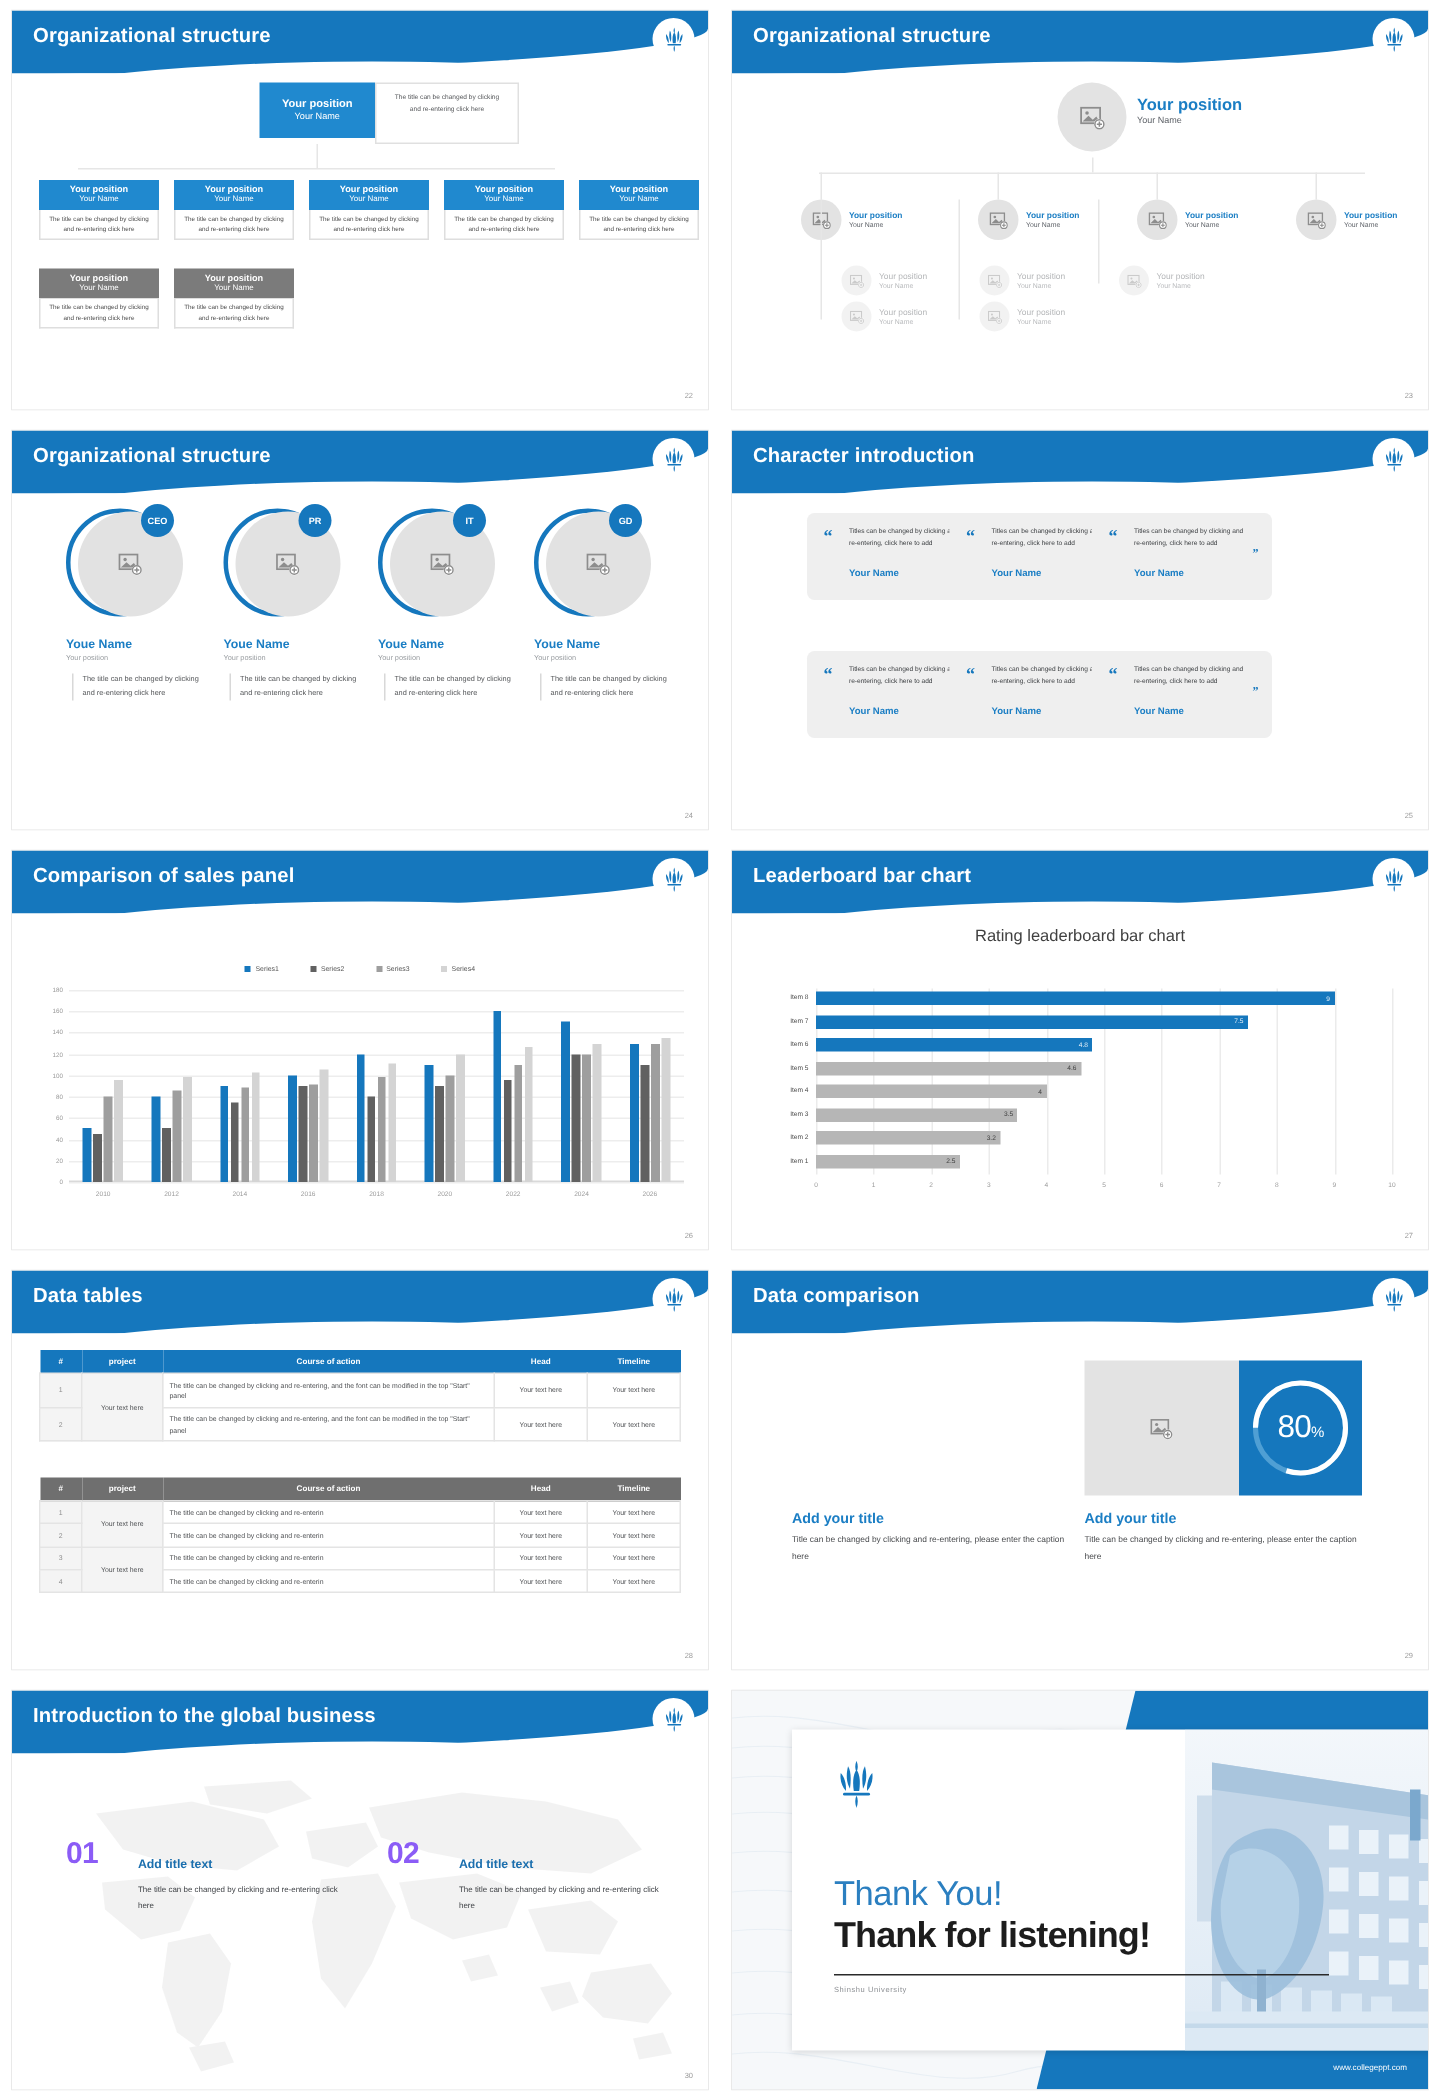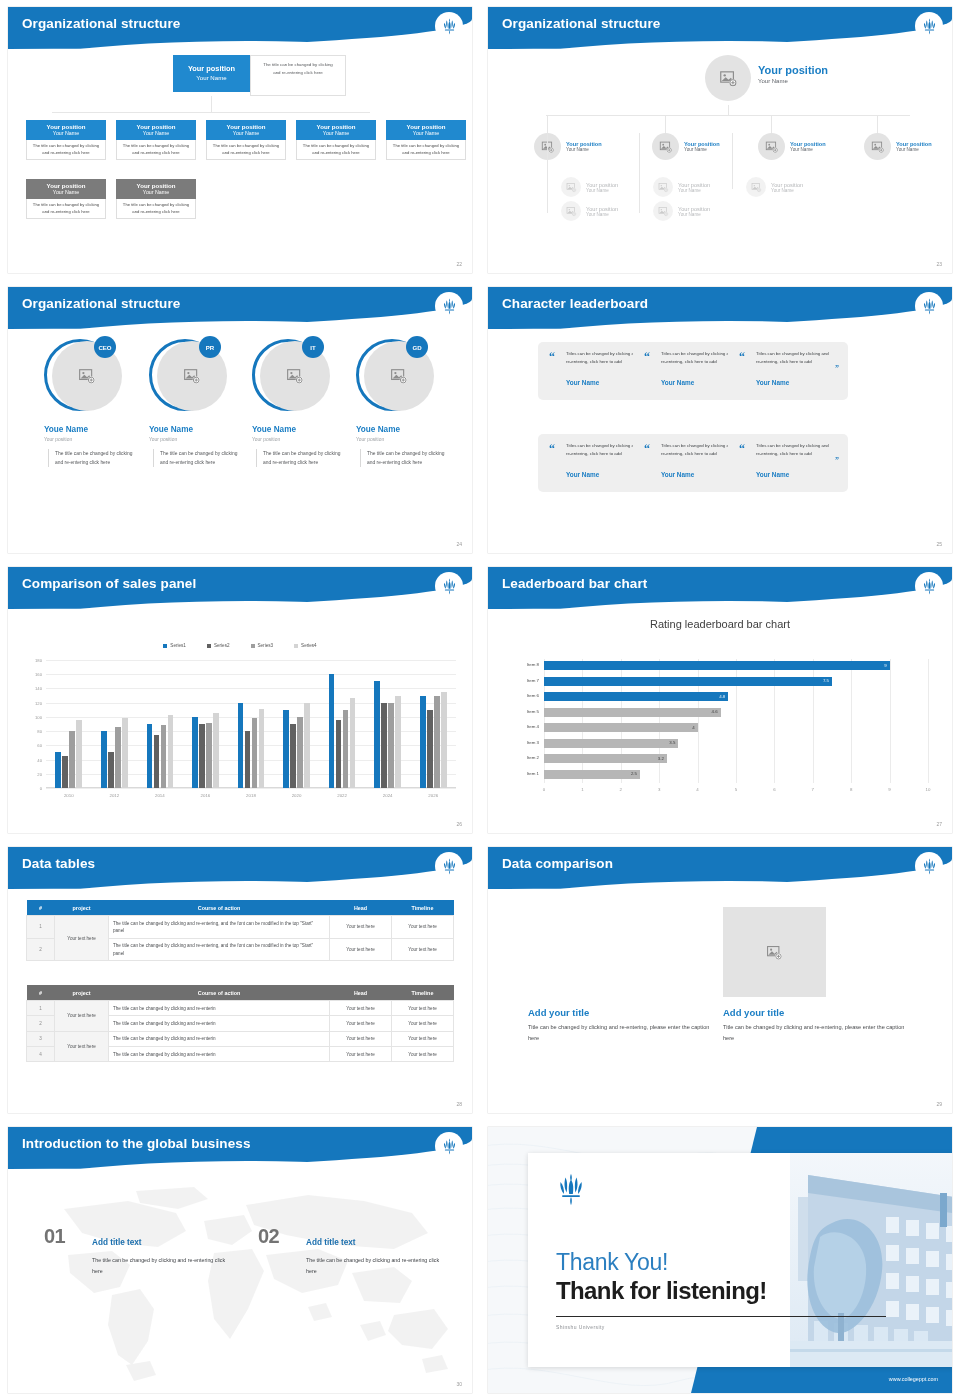--- a/index.html
+++ b/index.html
@@ -180,21 +180,21 @@
   .dc-block { position: absolute; top: 60px; width: 185px; height: 90px; display: flex; }
   .dc-img { width: 103px; background: #e3e3e3; display: flex; align-items: center; justify-content: center; }
   .dc-pct { width: 82px; background: #1577bd; position: relative; display: flex; align-items: center; justify-content: center; }
   .dc-ring { position: absolute; left: 50%; top: 50%; transform: translate(-50%, -50%); }
   .dc-num { position: relative; color: #fff; font-size: 21px; font-weight: 300; letter-spacing: -0.5px; }
   .dc-num .unit { font-size: 10px; }
   .dc-title { position: absolute; top: 160px; font-size: 9.5px; font-weight: bold; color: #1b7ec4; }
   .dc-cap { position: absolute; top: 175px; width: 188px; font-size: 5.6px; color: #4a4c4f; line-height: 1.95; }
   
   .map-bg { position: absolute; left: 0; top: 42px; width: 464px; height: 224px; opacity: .5; }
-  .gnum { position: absolute; font-size: 20px; font-weight: bold; color: #737373; letter-spacing: -0.5px; }
+  .gnum { position: absolute; font-size: 20px; font-weight: bold; color: #8b5cf6; letter-spacing: -0.5px; }
   .gtitle { position: absolute; font-size: 8.2px; font-weight: bold; color: #1b6fae; }
   .gtext { position: absolute; width: 135px; font-size: 5.3px; color: #3f4246; line-height: 2.1; }
   
   .ty-canvas { background: #f6f8fa; position: relative; overflow: hidden; }
   .ty-blue-tr { position: absolute; right: 0; top: 0; width: 300px; height: 266px; background: #1577bd;
                 clip-path: polygon(35% 0, 100% 0, 100% 100%, 13% 100%); }
   .ty-card {
     position: absolute; left: 40px; top: 26px; width: 452px; height: 214px;
     background: #ffffff; box-shadow: 0 1px 5px rgba(0,0,0,.14);
     overflow: hidden;
@@ -576,21 +576,21 @@
       <div class="b-desc">The title can be changed by clicking and re-entering click here</div>
     </div>
       </div>
     </div>
     <div class="slide">
       <div class="canvas">
         <div class="band">
     <div class="fill"></div>
     <div class="curve"></div>
   </div>
-  <div class="band-title">Character leaderboard</div>
+  <div class="band-title">Character introduction</div>
   <div class="logo-badge">
           <svg viewBox="0 0 40 44">
 <g fill="#1577bd">
 <path d="M20 1 C21.6 5 21.4 8 20 11 C18.6 8 18.4 5 20 1 Z"></path>
 <path d="M20 9 C23 13 23.6 20 22.4 28 L17.6 28 C16.4 20 17 13 20 9 Z"></path>
 <path d="M12.5 6 C15 10 15.4 17 14.2 26 C12 22 10 16 12.5 6 Z"></path>
 <path d="M27.5 6 C30 16 28 22 25.8 26 C24.6 17 25 10 27.5 6 Z"></path>
 <path d="M6 12 C9.6 16 11 22 10.6 28 C7 24 5 18 6 12 Z"></path>
 <path d="M34 12 C35 18 33 24 29.4 28 C29 22 30.4 16 34 12 Z"></path>
 <rect x="8" y="29.5" width="24" height="2.6" rx="1.3"></rect>
@@ -989,20 +989,27 @@
       <div class="dc-img">
             <svg width="17" height="17" viewBox="0 0 24 24">
   <rect x="2.2" y="3.6" width="16" height="13" fill="none" stroke="#8d8d8d" stroke-width="1.5"></rect>
   <circle cx="7.2" cy="8" r="1.5" fill="#8d8d8d"></circle>
   <path d="M3.4 15.2 L8.4 10.4 L12 13.6 L15 11 L17 14 L17 15.2 Z" fill="#8d8d8d"></path>
   <circle cx="17.6" cy="17.4" r="4.6" fill="#fff"></circle>
   <circle cx="17.6" cy="17.4" r="3.8" fill="none" stroke="#8d8d8d" stroke-width="1.3"></circle>
   <path d="M17.6 15.2 L17.6 19.6 M15.4 17.4 L19.8 17.4" stroke="#8d8d8d" stroke-width="1.3"></path>
   </svg>
           </div>
+      <div class="dc-pct">
+        <svg class="dc-ring" width="74" height="74" viewBox="0 0 74 74">
+    <circle cx="37" cy="37" r="30" fill="none" stroke="#4f9fd4" stroke-width="3.4"></circle>
+    <circle cx="37" cy="37" r="30" fill="none" stroke="#ffffff" stroke-width="3.4" stroke-dasharray="150.79644737231007 37.6991118430775" stroke-dashoffset="47.12388980384689" stroke-linecap="butt" transform="rotate(-90 37 37)"></circle>
+            </svg>
+        <div class="dc-num">80<span class="unit">%</span></div>
+      </div>
         </div>
         <div class="dc-title" style="left:235px">Add your title</div>
         <div class="dc-cap" style="left:235px">Title can be changed by clicking and re-entering, please enter the caption here</div>
       </div>
     </div>
     <div class="slide">
       <div class="canvas">
         <div class="band">
     <div class="fill"></div>
     <div class="curve"></div>

